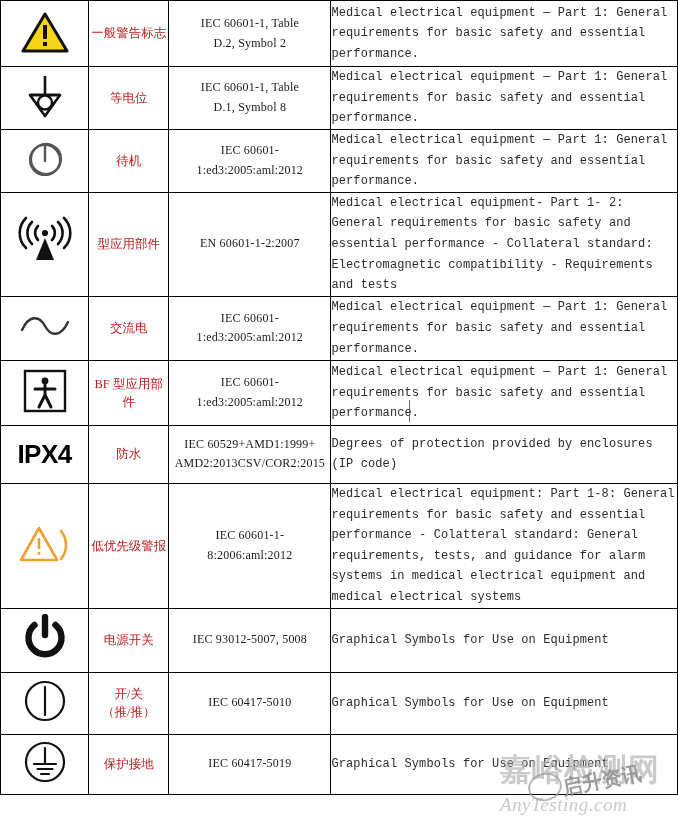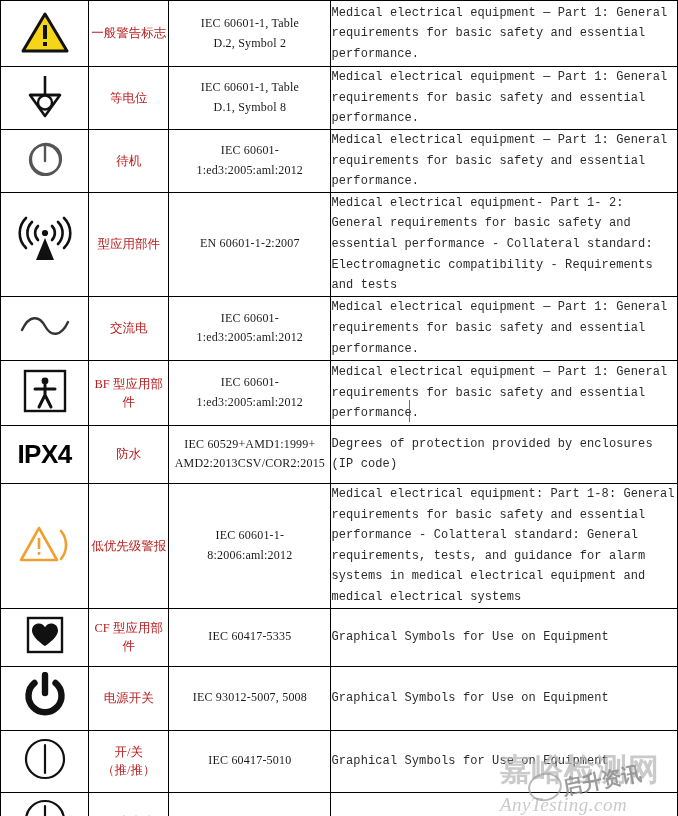--- a/index.html
+++ b/index.html
@@ -247,34 +247,20 @@
             <rect x="20.7" y="31" width="2.6" height="2.8" fill="#F0A030"></rect>
             <path d="M44 10 A22 22 0 0 1 44 38" fill="none" stroke="#F0A030" stroke-width="2.6" stroke-linecap="round"></path>
           </svg>
         </span>
       </td>
       <td class="cell-name">低优先级警报</td>
       <td class="cell-std">IEC 60601-1-<br>8:2006:aml:2012</td>
       <td class="cell-title">Medical electrical equipment: Part 1-8: General requirements for basic safety and essential performance - Colatteral standard: General requirements, tests, and guidance for alarm systems in medical electrical equipment and medical electrical systems</td>
     </tr>
 
-    <tr style="height:58px">
-      <td class="cell-symbol">
-        <span class="icon-wrap">
-          <svg width="44" height="40" viewBox="0 0 44 40">
-            <rect x="5" y="3" width="34" height="34" fill="#fff" stroke="#111" stroke-width="2.4"></rect>
-            <path d="M22 31 C22 31, 9 23, 9 15.5 C9 11, 12.5 8.5, 15.8 8.5 C18.6 8.5, 20.8 10.2, 22 12.3
-                     C23.2 10.2, 25.4 8.5, 28.2 8.5 C31.5 8.5, 35 11, 35 15.5 C35 23, 22 31, 22 31 Z" fill="#111"></path>
-          </svg>
-        </span>
-      </td>
-      <td class="cell-name">CF 型应用部件</td>
-      <td class="cell-std">IEC 60417-5335</td>
-      <td class="cell-title">Graphical Symbols for Use on Equipment</td>
-    </tr>
 
     <tr style="height:64px">
       <td class="cell-symbol">
         <span class="icon-wrap">
           <svg width="44" height="48" viewBox="0 0 44 48">
             <path d="M11.5 11 A16.5 16.5 0 1 0 32.5 11" fill="none" stroke="#111" stroke-width="6.4" stroke-linecap="round"></path>
             <line x1="22" y1="3" x2="22" y2="21" stroke="#111" stroke-width="6.4" stroke-linecap="round"></line>
           </svg>
         </span>
       </td>

